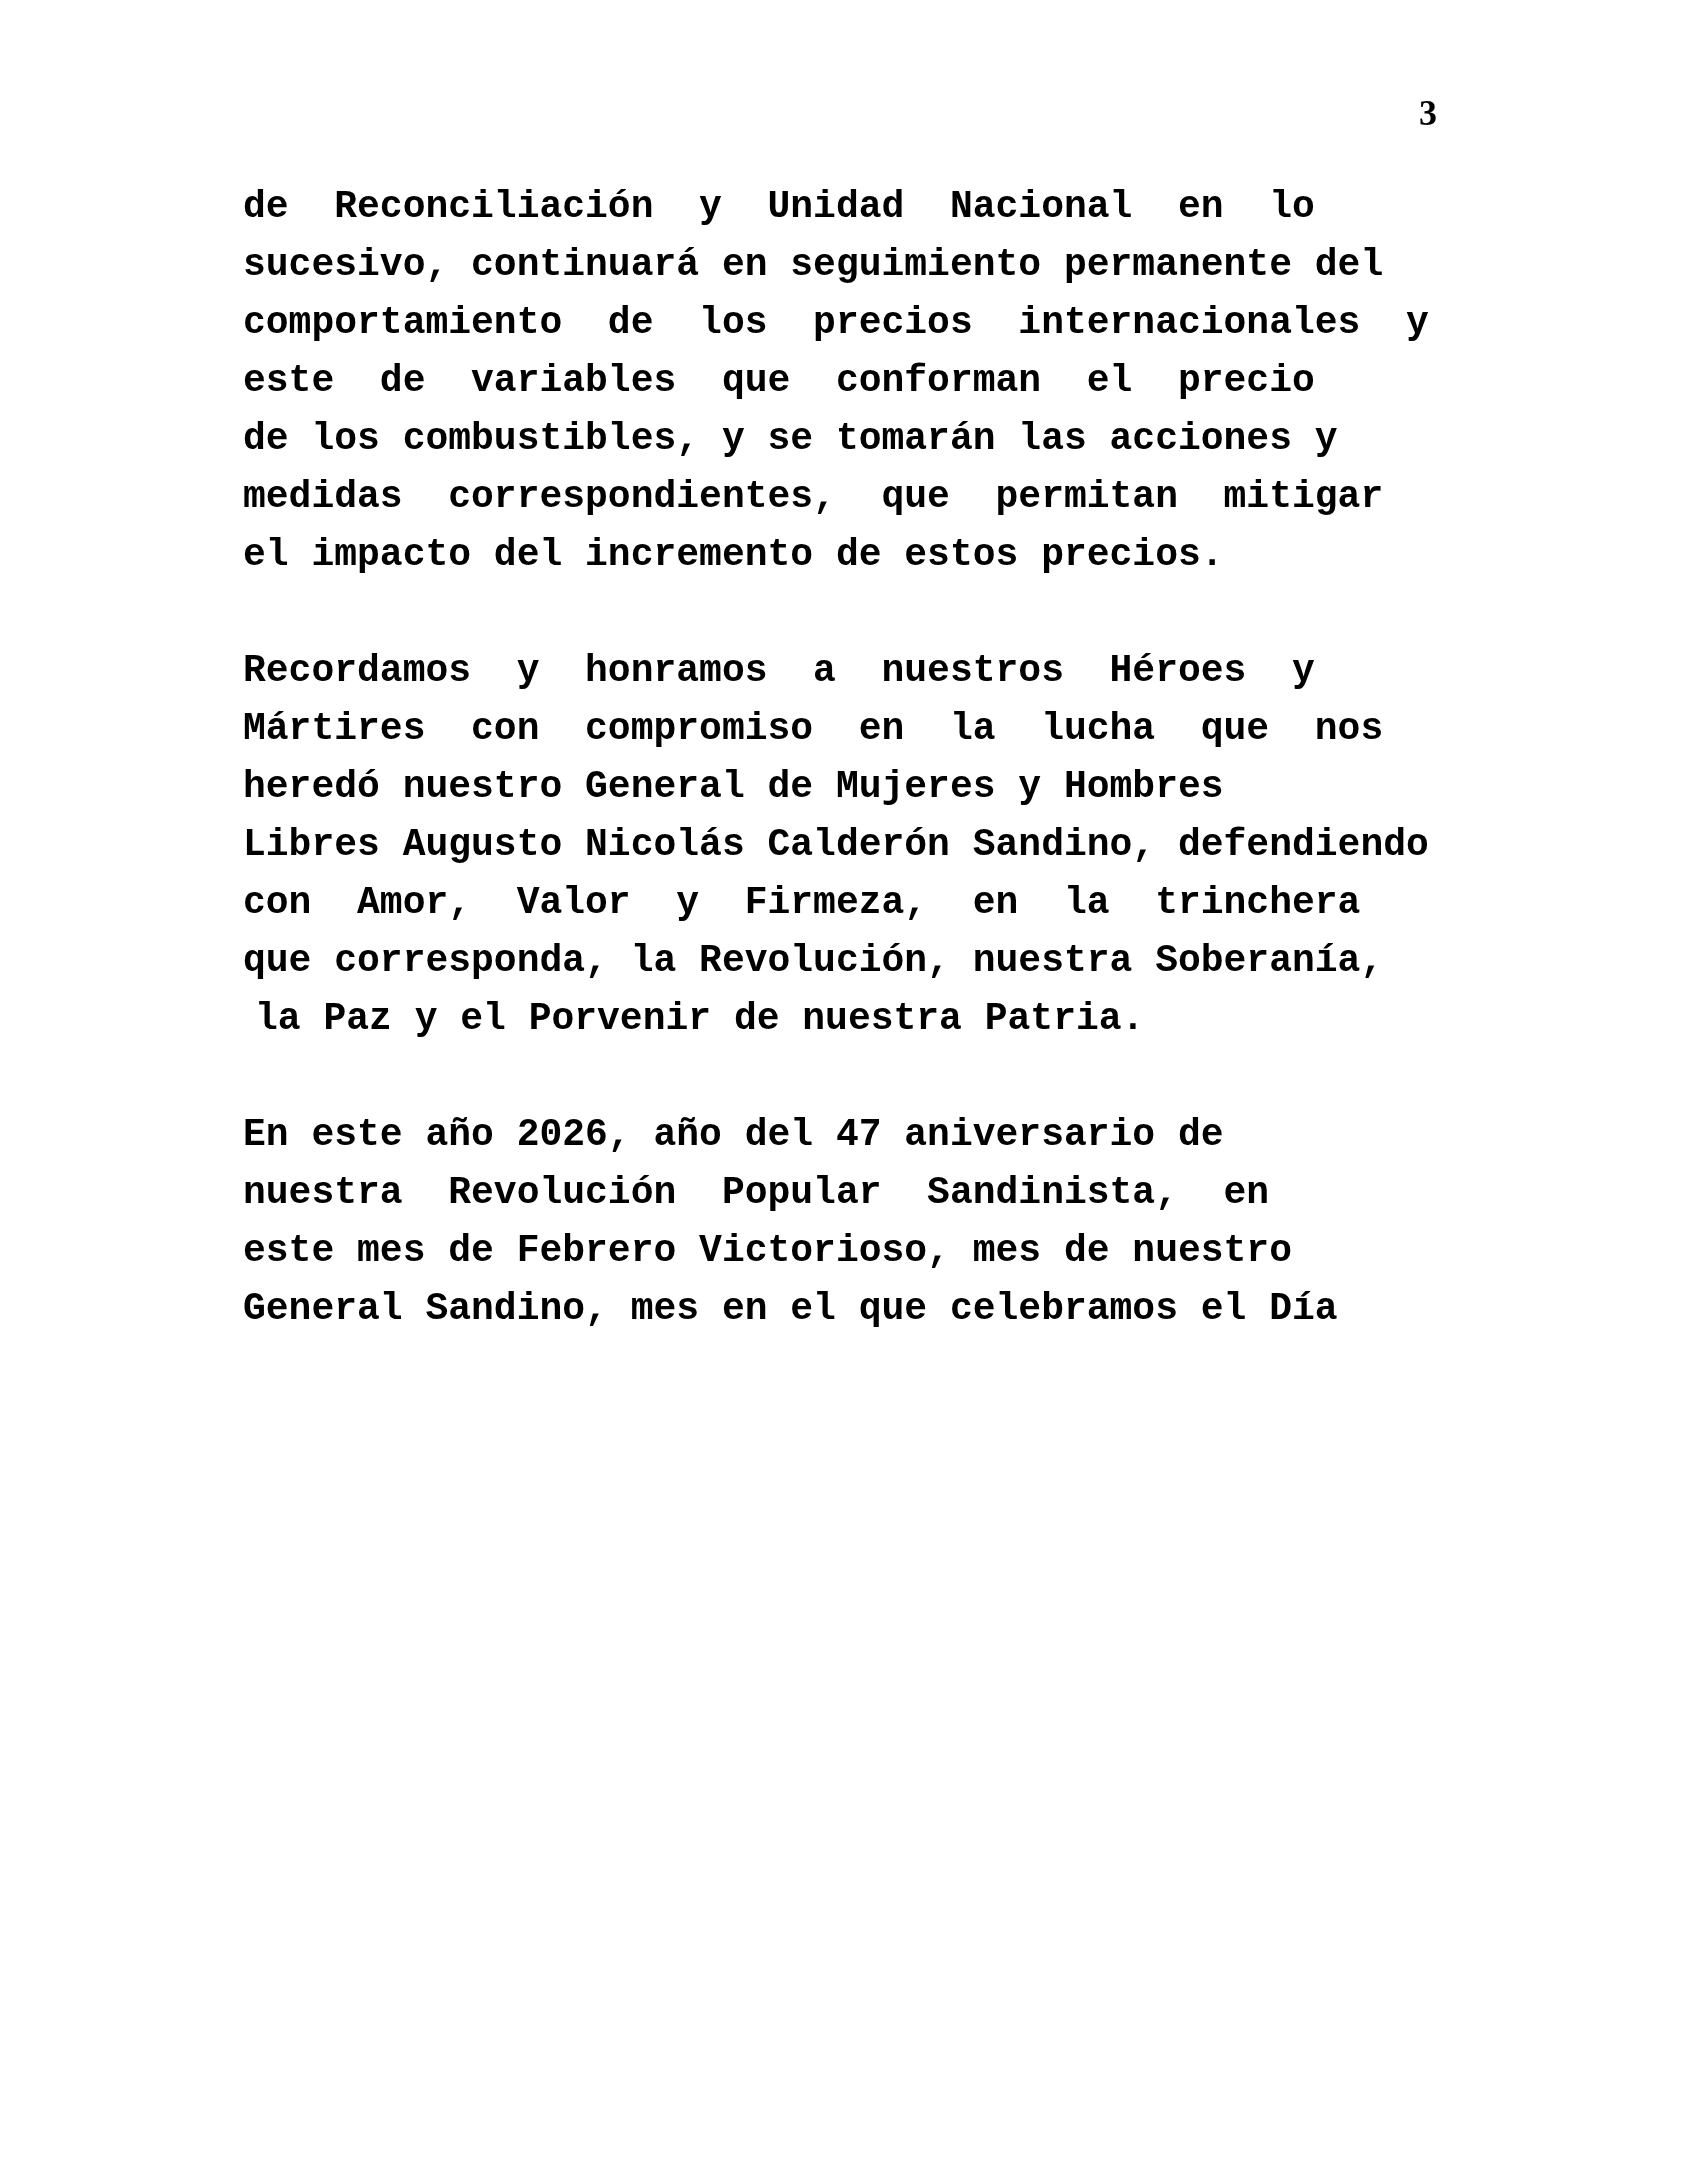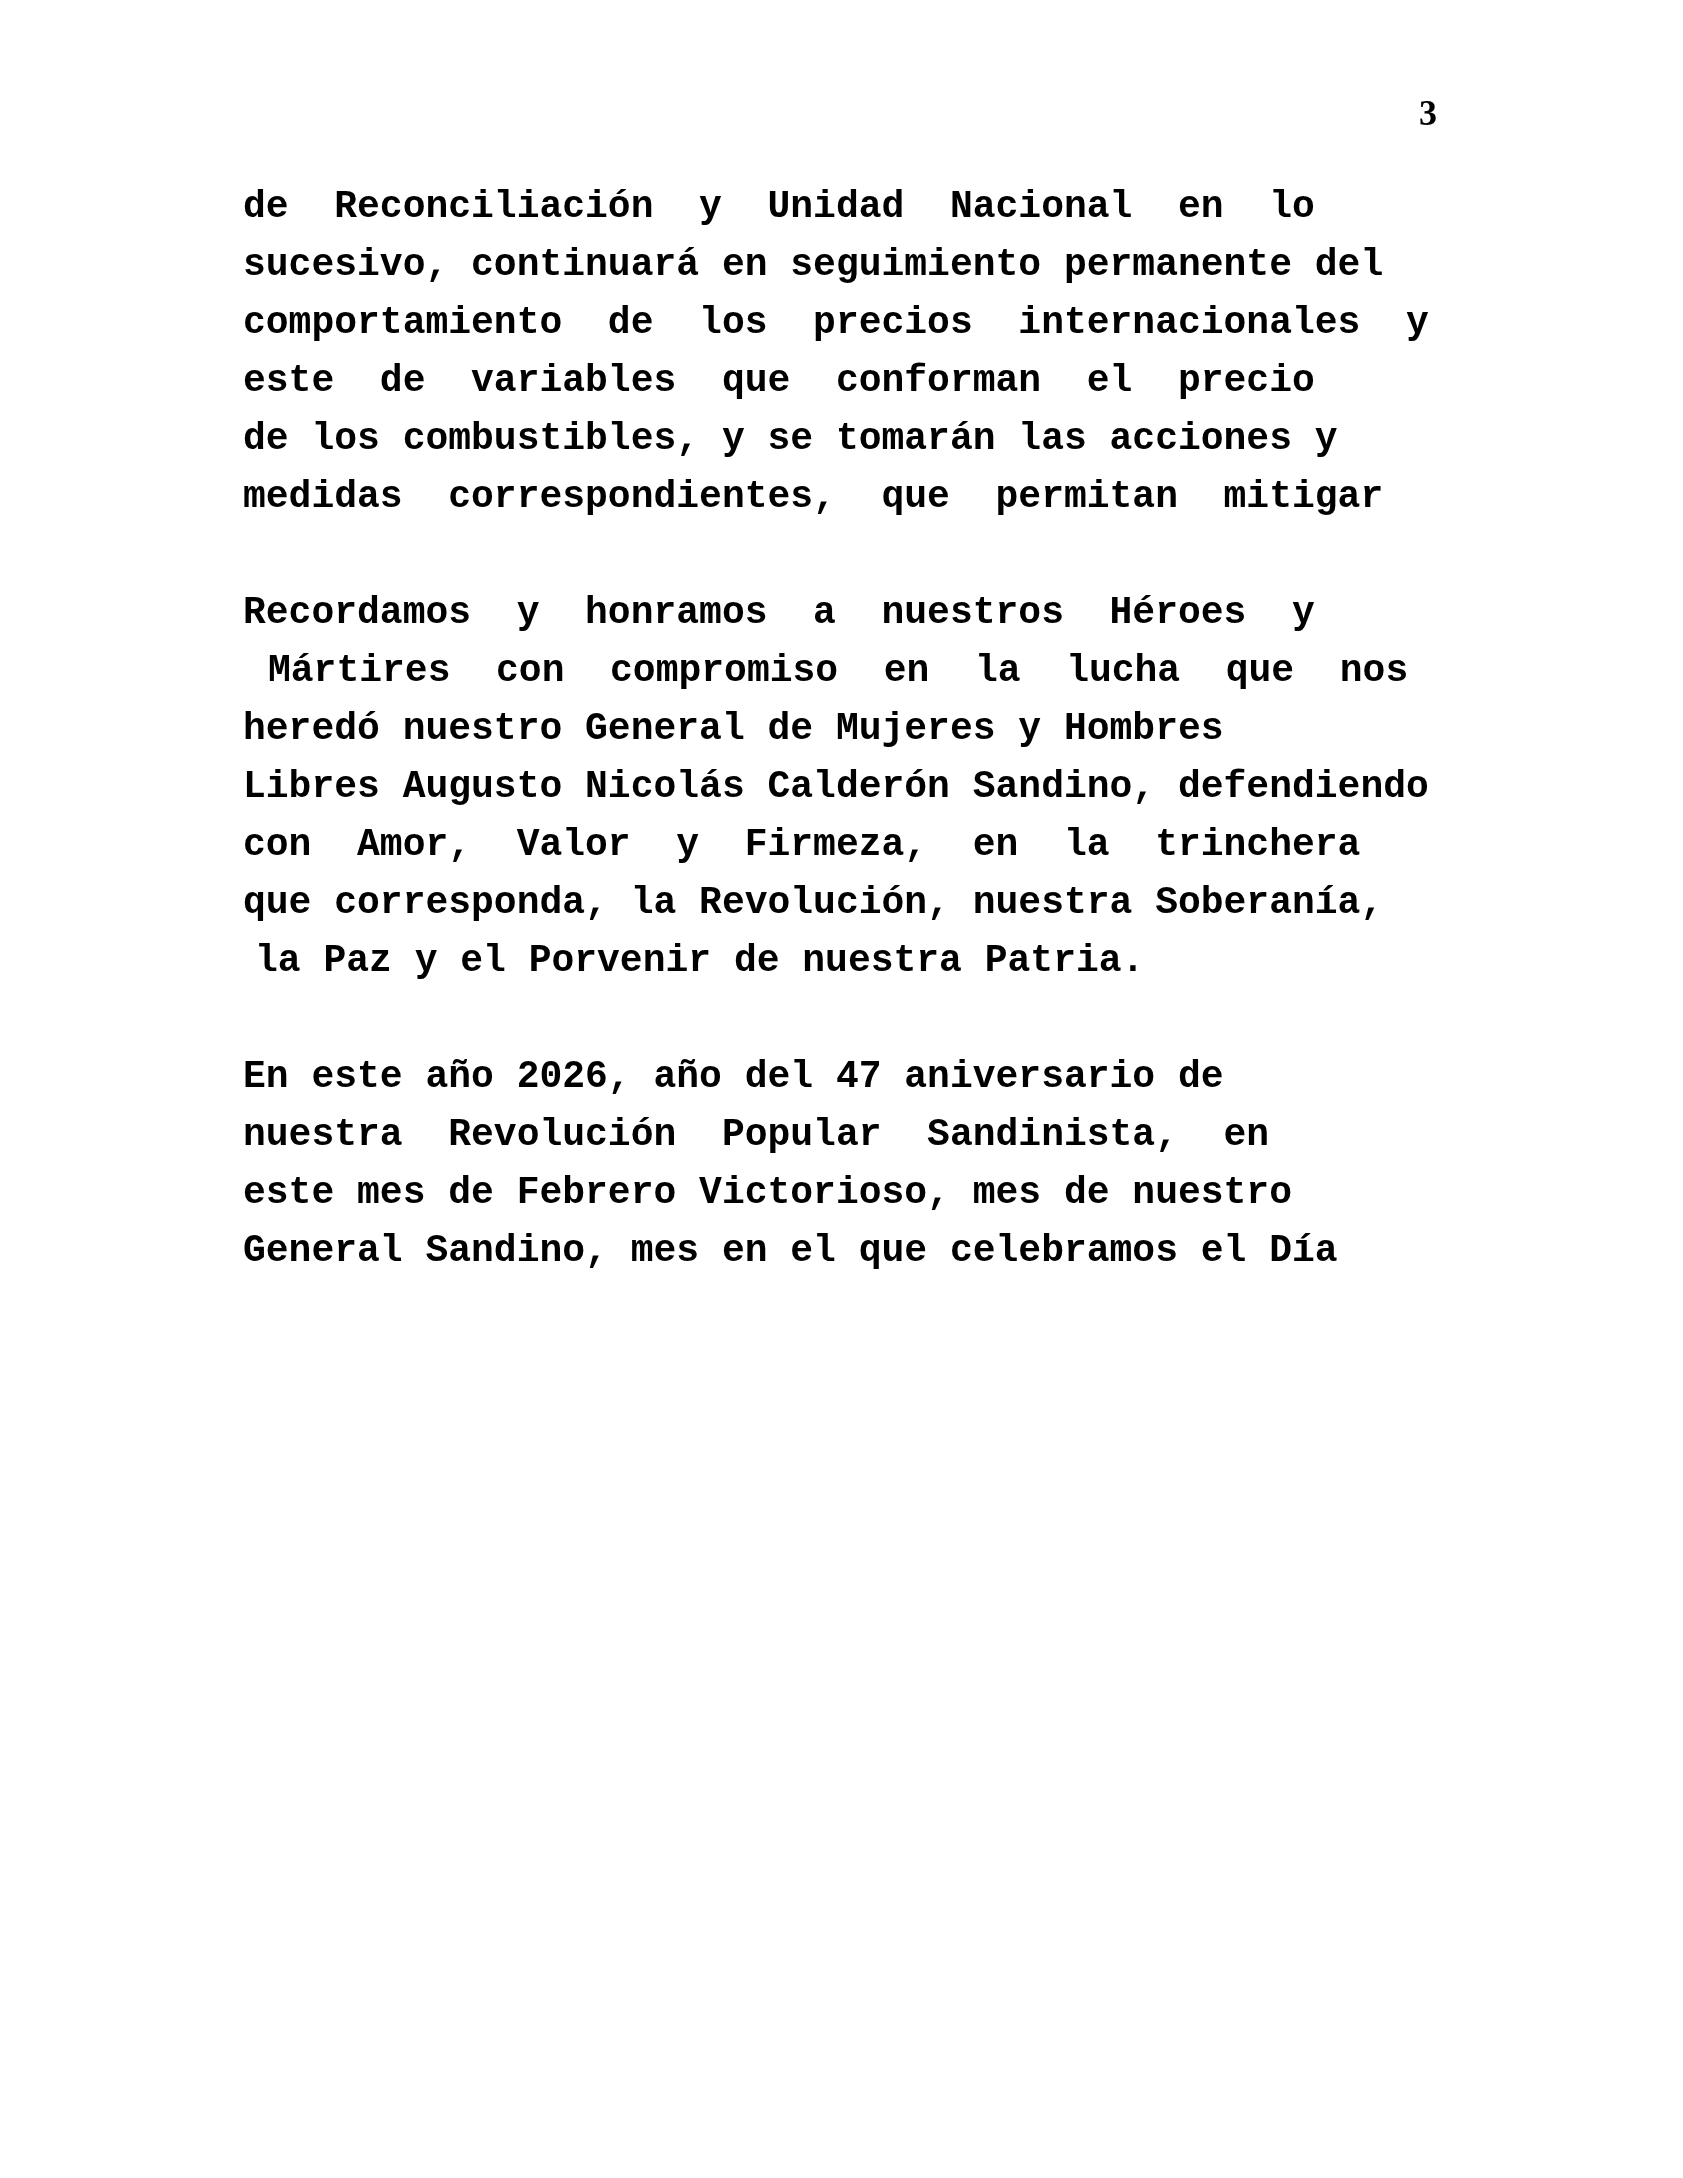--- a/index.html
+++ b/index.html
@@ -81,25 +81,26 @@
   <div id="page-number">3</div>
 
   <div id="body-text">
       <div class="para">
         <div class="line j1"><span class="glyphs" style="transform: scaleX(1);">de  Reconciliación  y  Unidad  Nacional  en  lo</span></div>
         <div class="line j2"><span class="glyphs" style="transform: scaleX(1);">sucesivo, continuará en seguimiento permanente del</span></div>
         <div class="line j1"><span class="glyphs" style="transform: scaleX(1);">comportamiento  de  los  precios  internacionales  y</span></div>
         <div class="line j2"><span class="glyphs" style="transform: scaleX(1);">este  de  variables  que  conforman  el  precio</span></div>
         <div class="line j1"><span class="glyphs" style="transform: scaleX(1);">de los combustibles, y se tomarán las acciones y</span></div>
         <div class="line j2"><span class="glyphs" style="transform: scaleX(1);">medidas  correspondientes,  que  permitan  mitigar</span></div>
+        <div class="line j1"><span class="glyphs" style="transform: scaleX(1);">el impacto del incremento de estos precios.</span></div>
       </div>
       <div class="para-gap"></div>
       <div class="para">
         <div class="line j1"><span class="glyphs" style="transform: scaleX(1);">Recordamos  y  honramos  a  nuestros  Héroes  y</span></div>
-        <div class="line j2"><span class="glyphs" style="transform: scaleX(1); margin-left: 25px;">Mártires  con  compromiso  en  la  lucha  que  nos</span></div>
+        <div class="line j2"><span class="glyphs" style="transform: scaleX(1);">Mártires  con  compromiso  en  la  lucha  que  nos</span></div>
         <div class="line j1"><span class="glyphs" style="transform: scaleX(1);">heredó nuestro General de Mujeres y Hombres</span></div>
         <div class="line j2"><span class="glyphs" style="transform: scaleX(1);">Libres Augusto Nicolás Calderón Sandino, defendiendo</span></div>
         <div class="line j1"><span class="glyphs" style="transform: scaleX(1);">con  Amor,  Valor  y  Firmeza,  en  la  trinchera</span></div>
         <div class="line j2"><span class="glyphs" style="transform: scaleX(1);">que corresponda, la Revolución, nuestra Soberanía,</span></div>
         <div class="line j1"><span class="glyphs" style="transform: scaleX(1); margin-left: 12px;">la Paz y el Porvenir de nuestra Patria.</span></div>
       </div>
       <div class="para-gap"></div>
       <div class="para">
         <div class="line j1"><span class="glyphs" style="transform: scaleX(1);">En este año 2026, año del 47 aniversario de</span></div>
         <div class="line j2"><span class="glyphs" style="transform: scaleX(1);">nuestra  Revolución  Popular  Sandinista,  en</span></div>

